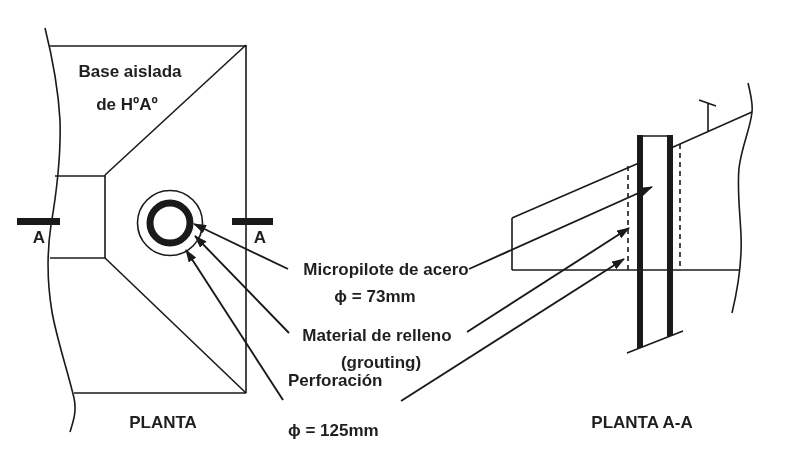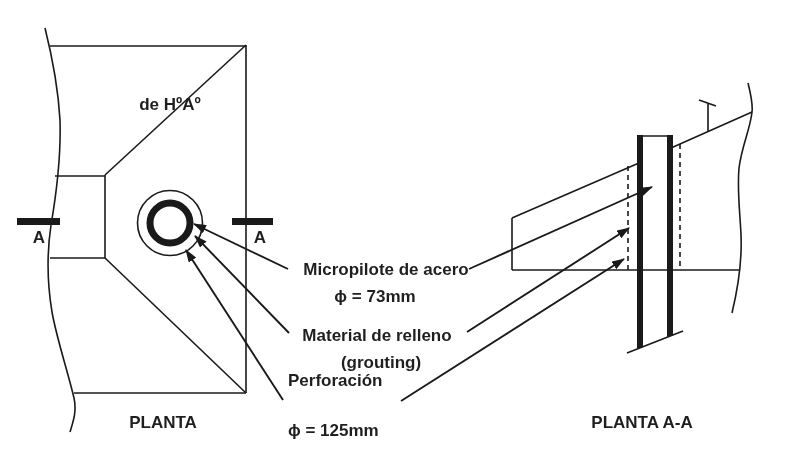--- a/index.html
+++ b/index.html
@@ -84,21 +84,22 @@
     <g stroke="#1a1a1a" fill="none" stroke-width="1.9">
       <path marker-end="url(#arrow)" d="M288,269 L194,224"></path>
       <path marker-end="url(#arrow)" d="M289,333 L195,236"></path>
       <path marker-end="url(#arrow)" d="M283,400 L186,250"></path>
       <path marker-end="url(#arrow)" d="M469,269 L652,187"></path>
       <path marker-end="url(#arrow)" d="M467,332 L629,228"></path>
       <path marker-end="url(#arrow)" d="M401,401 L624,259"></path>
     </g>
   </svg>
 
-  <div class="lbl centered" style="left:127px; top:95px;margin-left:43px;">de HºAº</div>
+  <div class="lbl centered" style="left:130px; top:62px;">Base aislada</div>
+  <div class="lbl centered" style="left:127px; top:95px;">de HºAº</div>
 
   <div class="lbl centered" style="left:39px; top:228px;">A</div>
   <div class="lbl centered" style="left:260px; top:228px;">A</div>
 
   <div class="lbl centered" style="left:378px; top:260px;margin-left:8px;">Micropilote de acero</div>
   <div class="lbl centered" style="left:375px; top:287px;">ϕ = 73mm</div>
 
   <div class="lbl centered" style="left:377px; top:326px;">Material de relleno</div>
   <div class="lbl centered" style="left:381px; top:353px;">(grouting)</div>
 

